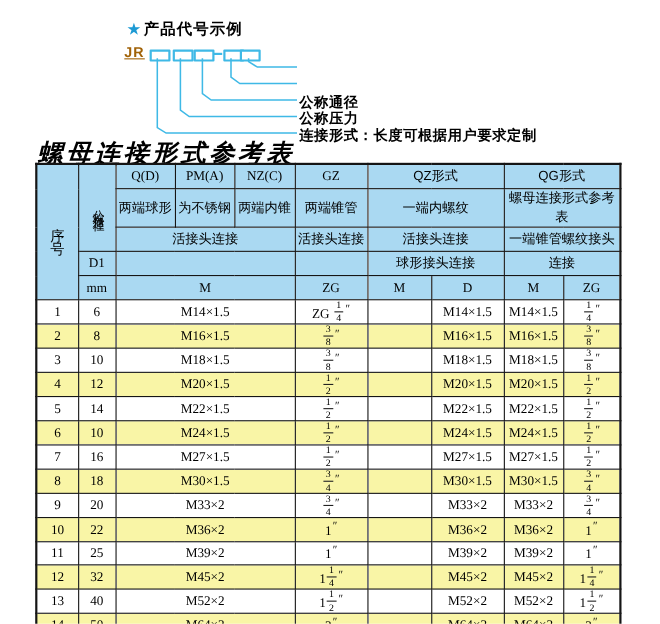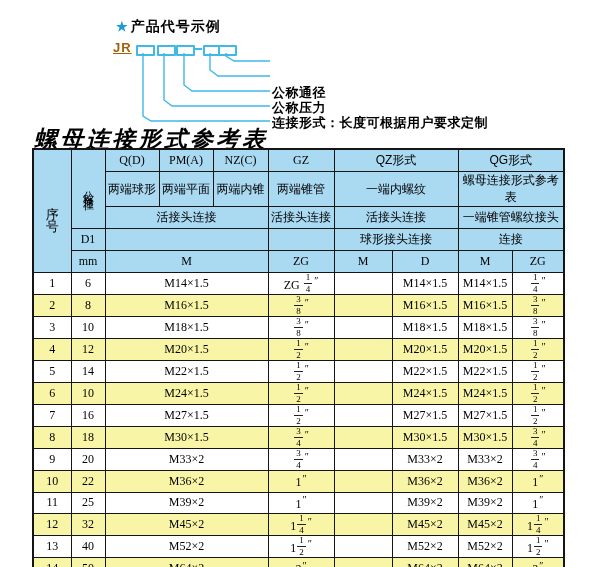--- a/index.html
+++ b/index.html
@@ -91,21 +91,21 @@
         <td rowspan="3"><span class="vert vert-dn">公称通径</span></td>
         <td class="code">Q(D)</td>
         <td class="code">PM(A)</td>
         <td class="code">NZ(C)</td>
         <td class="code">GZ</td>
         <td colspan="2">QZ形式</td>
         <td colspan="2">QG形式</td>
       </tr>
       <tr>
         <td>两端球形</td>
-        <td>两端平面</td>
+        <td>为不锈钢</td>
         <td>两端内锥</td>
         <td>两端锥管</td>
         <td colspan="2">一端内螺纹</td>
         <td colspan="2">螺母连接形式参考表</td>
       </tr>
       <tr>
         <td colspan="3">活接头连接</td>
         <td>活接头连接</td>
         <td colspan="2">活接头连接</td>
         <td colspan="2">一端锥管螺纹接头</td>

